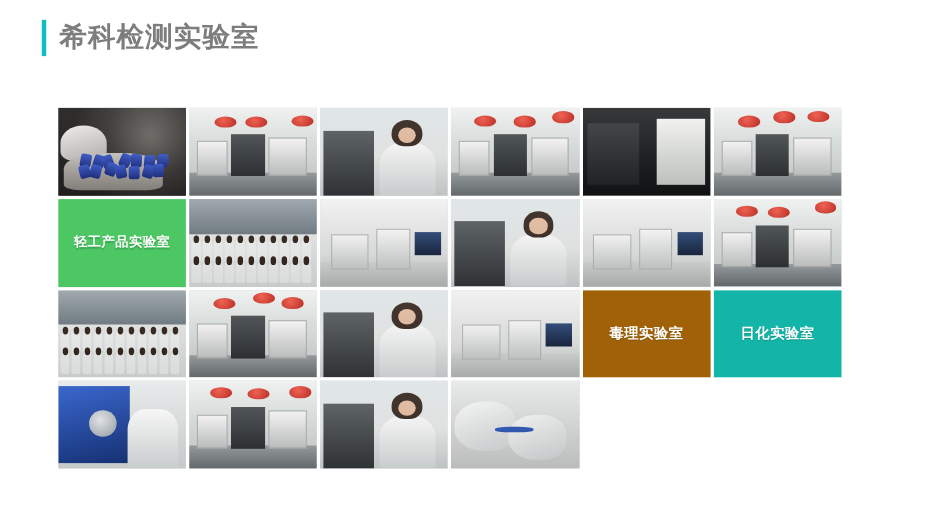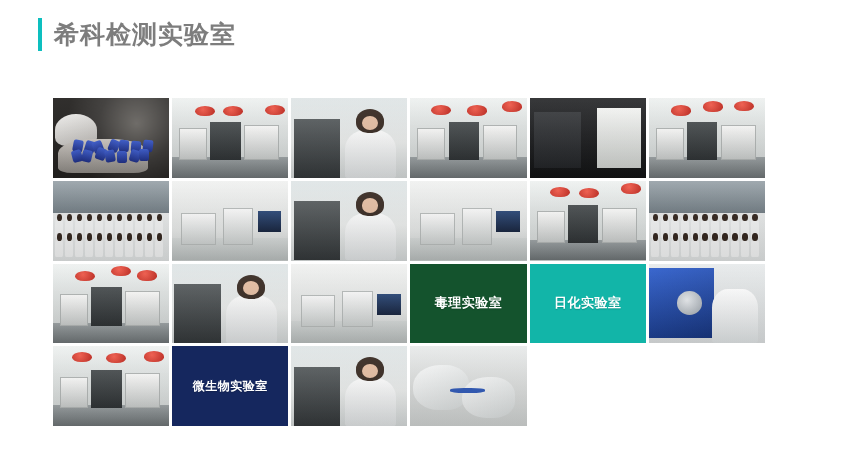--- a/index.html
+++ b/index.html
@@ -194,20 +194,23 @@
         <div class="ph ph-instr">
           <u class="wall" style=""></u>
           <u class="bench"></u>
           <u class="box" style="left: 6%; top: 38%; width: 24%; height: 40%;"></u>
           <u class="dark" style="left: 33%; top: 30%; width: 26%; height: 48%;"></u>
           <u class="box" style="left: 62%; top: 34%; width: 30%; height: 44%;"></u>
           <i class="lamp" style="left: 18.9279%; top: 9.06191%; width: 17%; height: 13%;"></i>
           <i class="lamp" style="left: 46.6597%; top: 4.29397%; width: 17%; height: 13%;"></i>
           <i class="lamp" style="left: 73.4788%; top: 3.68554%; width: 17%; height: 13%;"></i>
         </div>
+      </div>
+      <div class="tile tile-label wide" style="background: rgb(76, 199, 100);">
+        <span>轻工产品实验室</span>
       </div>
       <div class="tile">
         <div class="ph ph-group">
           <u class="bldg"></u>
           <i class="p" style="left: 2%; top: 46%; width: 7%; height: 26%;"></i>
           <i class="h" style="left: 3.2%; top: 42%; width: 4.6%; height: 9%;"></i>
           <i class="p" style="left: 10.6%; top: 46%; width: 7%; height: 26%;"></i>
           <i class="h" style="left: 11.8%; top: 42%; width: 4.6%; height: 9%;"></i>
           <i class="p" style="left: 19.2%; top: 46%; width: 7%; height: 26%;"></i>
           <i class="h" style="left: 20.4%; top: 42%; width: 4.6%; height: 9%;"></i>
@@ -357,21 +360,21 @@
         </div>
       </div>
       <div class="tile">
         <div class="ph ph-room">
           <u class="f" style="left: 0px; top: 72%; width: 100%; height: 28%;"></u>
           <u class="eq" style="left: 8%; top: 40%; width: 30%; height: 40%;"></u>
           <u class="eq" style="left: 44%; top: 34%; width: 26%; height: 46%;"></u>
           <u class="scr" style="left: 74%; top: 38%; width: 20%; height: 26%;"></u>
         </div>
       </div>
-      <div class="tile tile-label" style="background: #14532d;">
+      <div class="tile tile-label" style="background: #a16207;">
         <span>毒理实验室</span>
       </div>
       <div class="tile tile-label" style="background: rgb(18, 181, 168);">
         <span>日化实验室</span>
       </div>
       <div class="tile">
         <div class="ph ph-blue">
           <u class="gb" style="left: 0px; top: 6%; width: 56%; height: 88%;"></u>
           <u class="port" style="left: 24%; top: 34%; width: 22%; height: 30%;"></u>
           <u class="hand" style="left: 54%; top: 32%; width: 40%; height: 68%; background: linear-gradient(rgb(255, 255, 255), rgb(223, 227, 228)); border-radius: 34% 34% 6% 6%;"></u>
@@ -381,23 +384,20 @@
         <div class="ph ph-instr">
           <u class="wall" style=""></u>
           <u class="bench"></u>
           <u class="box" style="left: 6%; top: 38%; width: 24%; height: 40%;"></u>
           <u class="dark" style="left: 33%; top: 30%; width: 26%; height: 48%;"></u>
           <u class="box" style="left: 62%; top: 34%; width: 30%; height: 44%;"></u>
           <i class="lamp" style="left: 16.4511%; top: 6.8947%; width: 17%; height: 13%;"></i>
           <i class="lamp" style="left: 45.8953%; top: 8.57171%; width: 17%; height: 13%;"></i>
           <i class="lamp" style="left: 78.3677%; top: 6.37749%; width: 17%; height: 13%;"></i>
         </div>
-      </div>
-      <div class="tile tile-label wide" style="background: rgb(21, 39, 94);">
-        <span>微生物实验室</span>
       </div>
       <div class="tile">
         <div class="ph ph-person">
           <u class="mach" style="left: 2%; top: 26%; width: 40%; height: 74%;"></u>
           <u class="coat" style="left: 46%; top: 40%; width: 44%; height: 60%;"></u>
           <i class="head" style="left: 56%; top: 14%; width: 24%; height: 30%; border-radius: 50% 50% 42% 42%;"></i>
           <i class="face" style="left: 61%; top: 22%; width: 14%; height: 18%;"></i>
         </div>
       </div>
       <div class="tile">

